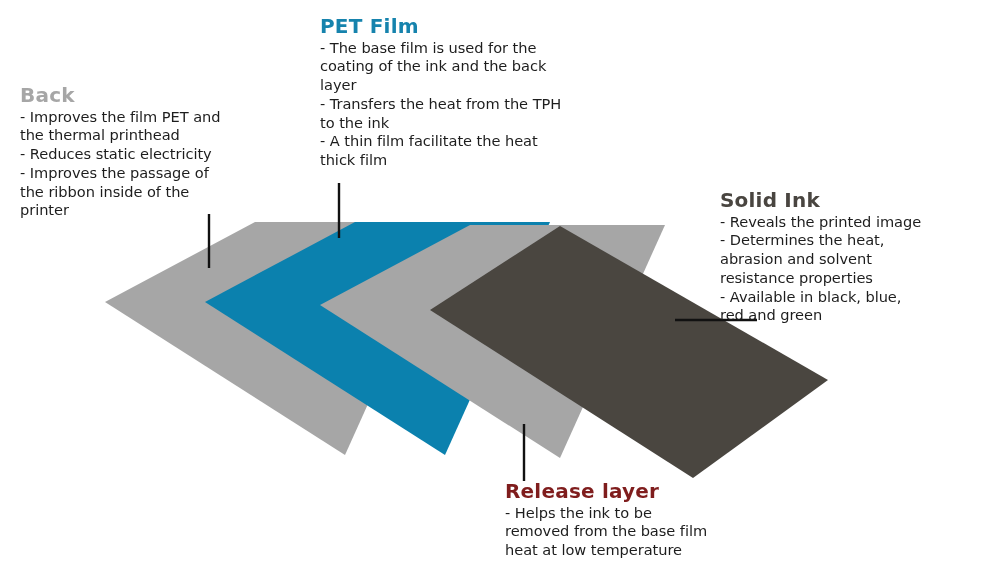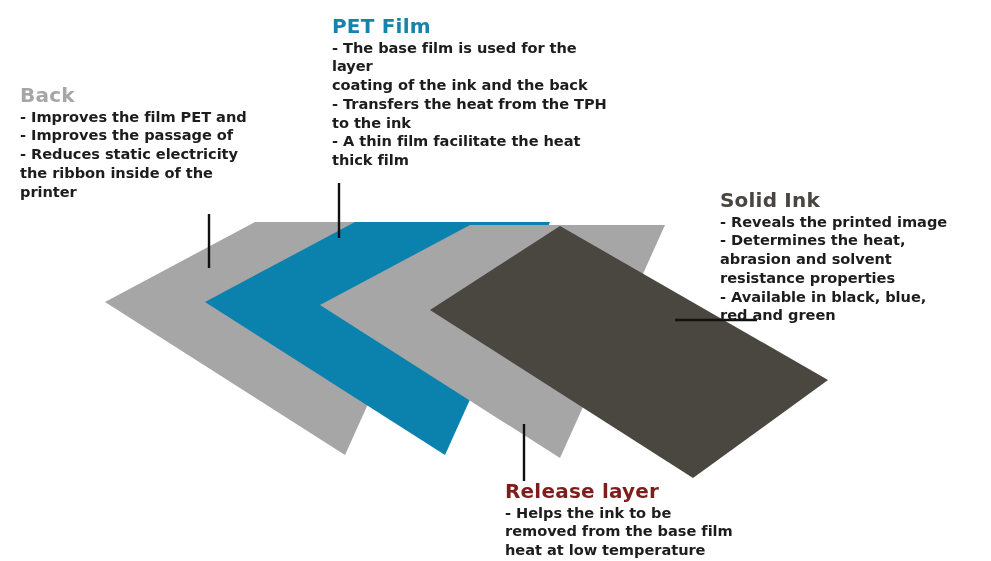--- a/index.html
+++ b/index.html
@@ -33,34 +33,34 @@
   .callout-title {
     font-size: 20px;
     font-weight: bold;
     line-height: 1.08;
     letter-spacing: 0.2px;
     margin: 0 0 1px 0;
     white-space: nowrap;
   }
   .callout-body {
     font-size: 14.6px;
-    font-weight: bold;
+    font-weight: normal;
     line-height: 1.285;
     color: #1d1d1d;
     margin: 0;
     letter-spacing: -0.05px;
   }
   .callout-body .line {
     display: block;
     white-space: nowrap;
   }
 
   
   #callout-back      { left: 20px;  top: 85px;  width: 300px; }
-  #callout-pet       { left: 332px; top: 16px;  width: 360px; }
+  #callout-pet       { left: 320px; top: 16px;  width: 360px; }
   #callout-ink       { left: 720px; top: 190px; width: 280px; }
   #callout-release   { left: 505px; top: 481px; width: 300px; }
 
   .title-gray { color: #a6a6a6; }
   .title-blue { color: #1683ad; }
   .title-dark { color: #494540; }
 </style>
 </head>
 <body>
 
@@ -75,33 +75,34 @@
     <line stroke="#111111" stroke-width="2.4" x1="209" y1="214" x2="209" y2="268"></line>
     <line stroke="#111111" stroke-width="2.4" x1="339" y1="183" x2="339" y2="238"></line>
     <line stroke="#111111" stroke-width="2.4" x1="675" y1="320" x2="757" y2="320"></line>
     <line stroke="#111111" stroke-width="2.4" x1="524" y1="424" x2="524" y2="481"></line>
   </svg>
 
   <div class="callout" id="callout-back">
     <div class="callout-title title-gray" style="color: rgb(166, 166, 166);">Back</div>
     <div class="callout-body">
       <span class="line">- Improves the film PET and</span>
+      <span class="line">the thermal printhead</span>
+      <span class="line">- Reduces static electricity</span>
       <span class="line">- Improves the passage of</span>
-      <span class="line">- Reduces static electricity</span>
       <span class="line">the ribbon inside of the</span>
       <span class="line">printer</span>
     </div>
   </div>
 
   <div class="callout" id="callout-pet">
     <div class="callout-title title-blue" style="color: rgb(22, 131, 173);">PET Film</div>
     <div class="callout-body">
       <span class="line">- The base film is used for the</span>
+      <span class="line">coating of the ink and the back</span>
       <span class="line">layer</span>
-      <span class="line">coating of the ink and the back</span>
       <span class="line">- Transfers the heat from the TPH</span>
       <span class="line">to the ink</span>
       <span class="line">- A thin film facilitate the heat</span>
       <span class="line">thick film</span>
     </div>
   </div>
 
   <div class="callout" id="callout-ink">
     <div class="callout-title title-dark" style="color: rgb(73, 69, 64);">Solid Ink</div>
     <div class="callout-body">

